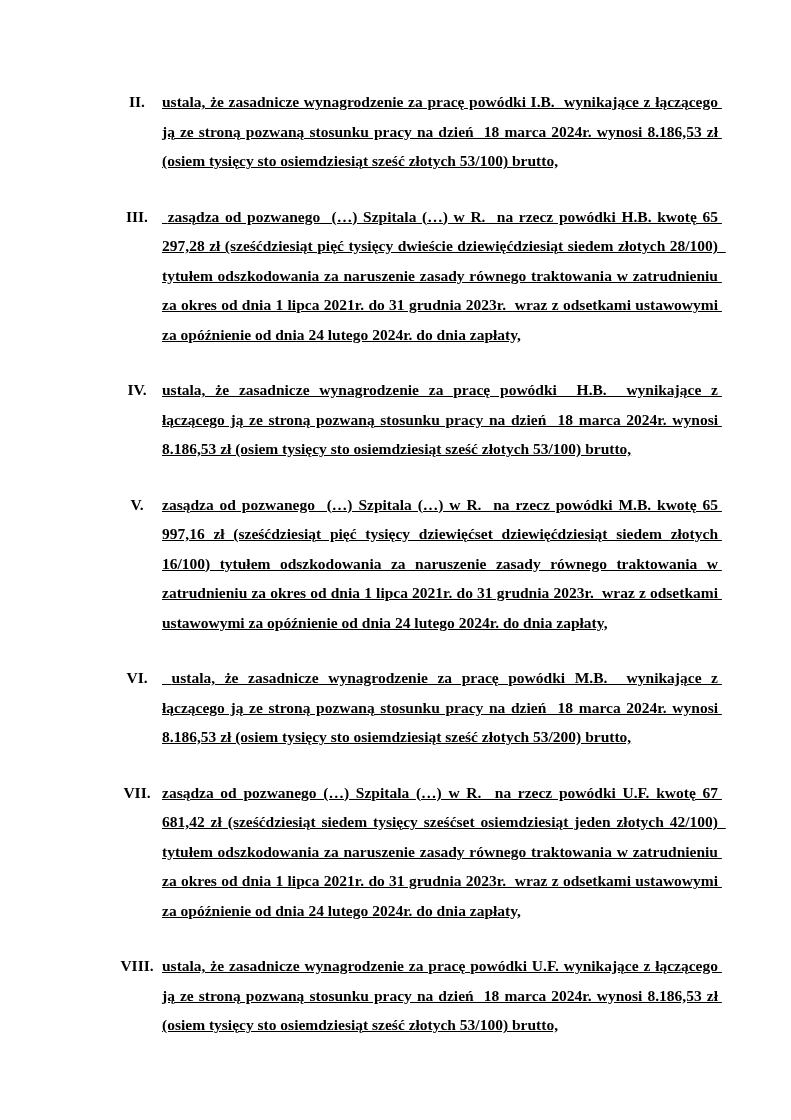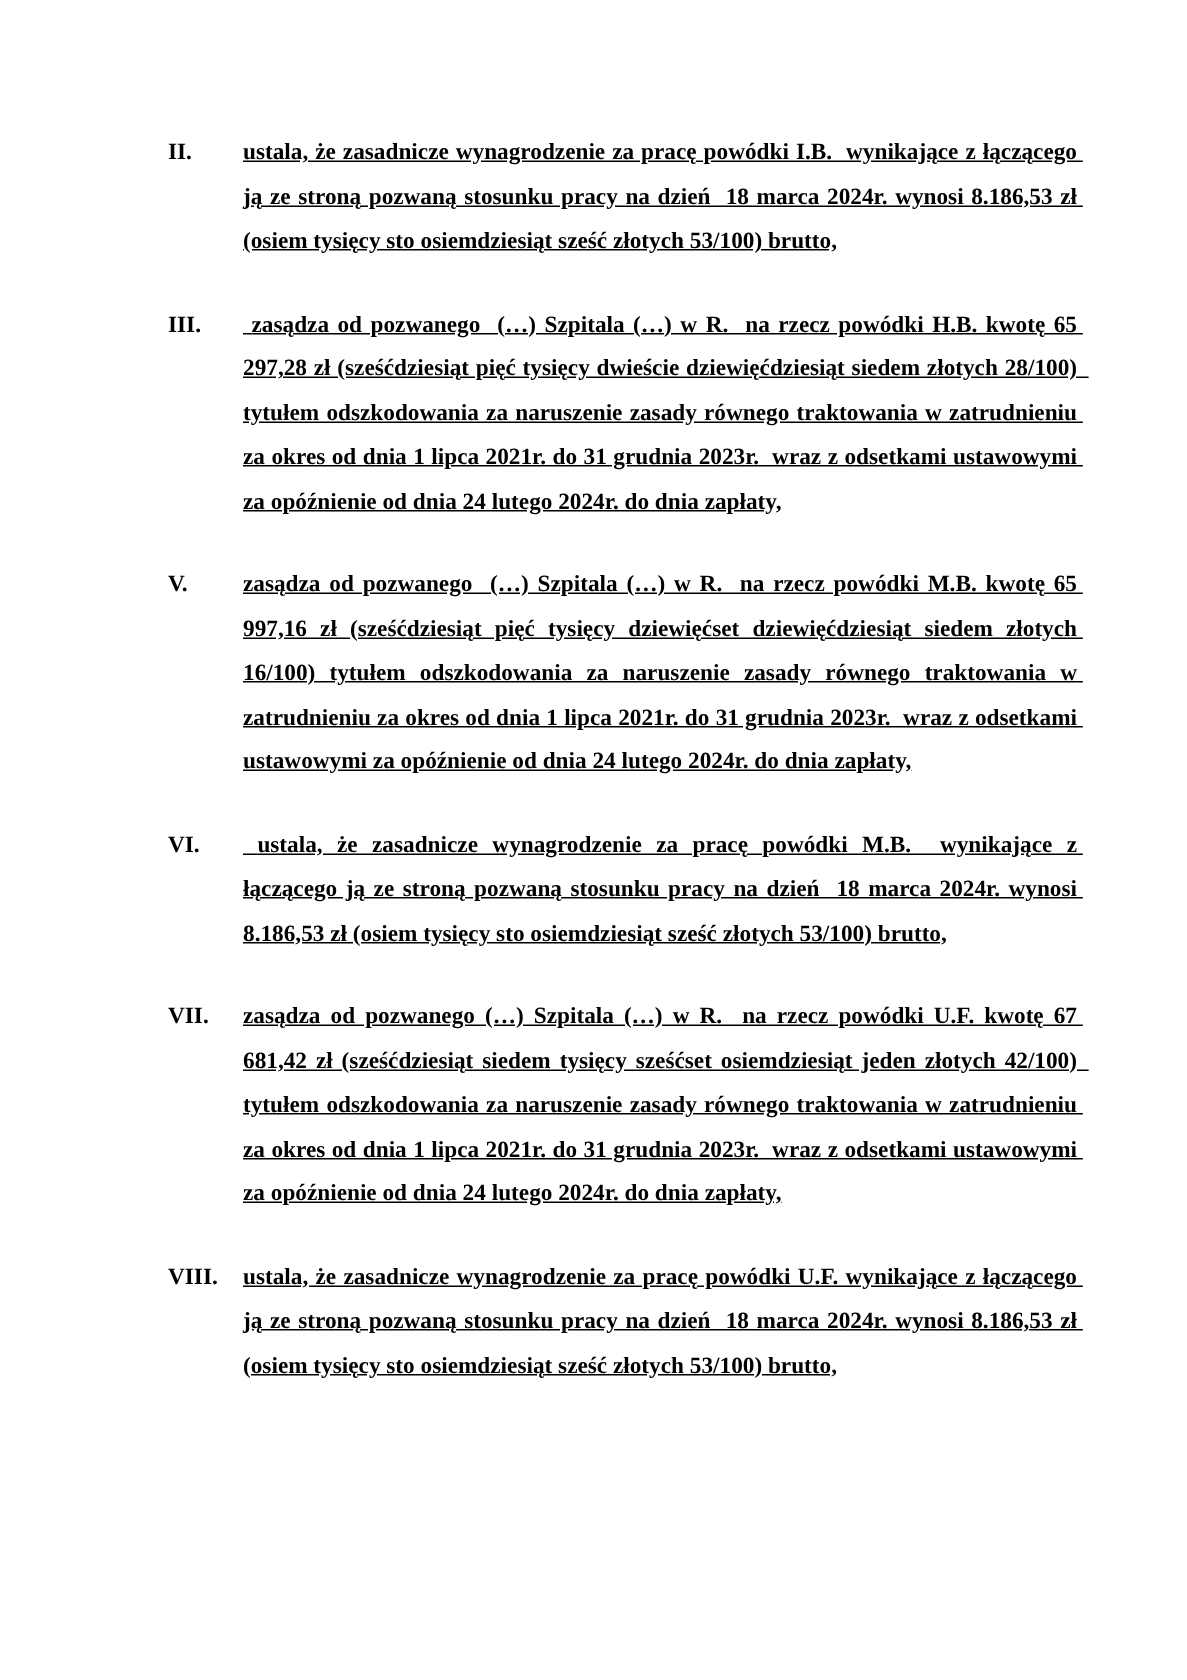--- a/index.html
+++ b/index.html
@@ -23,21 +23,21 @@
     padding: 87px 73px 0 112px;
   }
   .item {
     display: flex;
     align-items: flex-start;
     margin-bottom: 26px;
   }
   .num {
     flex: 0 0 50px;
     width: 50px;
-    text-align: left;
+    text-align: center;
   }
   .text {
     flex: 1 1 auto;
     text-align: justify;
     white-space: pre-wrap;
     text-decoration: underline;
   }
 </style>
 </head>
 <body>
@@ -47,29 +47,33 @@
   <div class="item">
     <span class="num">II.</span>
     <p class="text">ustala, że zasadnicze wynagrodzenie za pracę powódki I.B.  wynikające z łączącego ją ze stroną pozwaną stosunku pracy na dzień  18 marca 2024r. wynosi 8.186,53 zł (osiem tysięcy sto osiemdziesiąt sześć złotych 53/100) brutto,</p>
   </div>
 
   <div class="item">
     <span class="num">III.</span>
     <p class="text"> zasądza od pozwanego  (…) Szpitala (…) w R.  na rzecz powódki H.B. kwotę 65 297,28 zł (sześćdziesiąt pięć tysięcy dwieście dziewięćdziesiąt siedem złotych 28/100)  tytułem odszkodowania za naruszenie zasady równego traktowania w zatrudnieniu za okres od dnia 1 lipca 2021r. do 31 grudnia 2023r.  wraz z odsetkami ustawowymi za opóźnienie od dnia 24 lutego 2024r. do dnia zapłaty,</p>
   </div>
 
+  <div class="item">
+    <span class="num">IV.</span>
+    <p class="text">ustala, że zasadnicze wynagrodzenie za pracę powódki  H.B.  wynikające z łączącego ją ze stroną pozwaną stosunku pracy na dzień  18 marca 2024r. wynosi 8.186,53 zł (osiem tysięcy sto osiemdziesiąt sześć złotych 53/100) brutto,</p>
+  </div>
 
   <div class="item">
     <span class="num">V.</span>
     <p class="text">zasądza od pozwanego  (…) Szpitala (…) w R.  na rzecz powódki M.B. kwotę 65 997,16 zł (sześćdziesiąt pięć tysięcy dziewięćset dziewięćdziesiąt siedem złotych 16/100) tytułem odszkodowania za naruszenie zasady równego traktowania w zatrudnieniu za okres od dnia 1 lipca 2021r. do 31 grudnia 2023r.  wraz z odsetkami ustawowymi za opóźnienie od dnia 24 lutego 2024r. do dnia zapłaty,</p>
   </div>
 
   <div class="item">
     <span class="num">VI.</span>
-    <p class="text"> ustala, że zasadnicze wynagrodzenie za pracę powódki M.B.  wynikające z łączącego ją ze stroną pozwaną stosunku pracy na dzień  18 marca 2024r. wynosi 8.186,53 zł (osiem tysięcy sto osiemdziesiąt sześć złotych 53/100) brutto,</p>
+    <p class="text"> ustala, że zasadnicze wynagrodzenie za pracę powódki M.B.  wynikające z łączącego ją ze stroną pozwaną stosunku pracy na dzień  18 marca 2024r. wynosi 8.186,53 zł (osiem tysięcy sto osiemdziesiąt sześć złotych 53/200) brutto,</p>
   </div>
 
   <div class="item">
     <span class="num">VII.</span>
     <p class="text">zasądza od pozwanego (…) Szpitala (…) w R.  na rzecz powódki U.F. kwotę 67 681,42 zł (sześćdziesiąt siedem tysięcy sześćset osiemdziesiąt jeden złotych 42/100)  tytułem odszkodowania za naruszenie zasady równego traktowania w zatrudnieniu za okres od dnia 1 lipca 2021r. do 31 grudnia 2023r.  wraz z odsetkami ustawowymi za opóźnienie od dnia 24 lutego 2024r. do dnia zapłaty,</p>
   </div>
 
   <div class="item">
     <span class="num">VIII.</span>
     <p class="text">ustala, że zasadnicze wynagrodzenie za pracę powódki U.F. wynikające z łączącego ją ze stroną pozwaną stosunku pracy na dzień  18 marca 2024r. wynosi 8.186,53 zł (osiem tysięcy sto osiemdziesiąt sześć złotych 53/100) brutto,</p>

